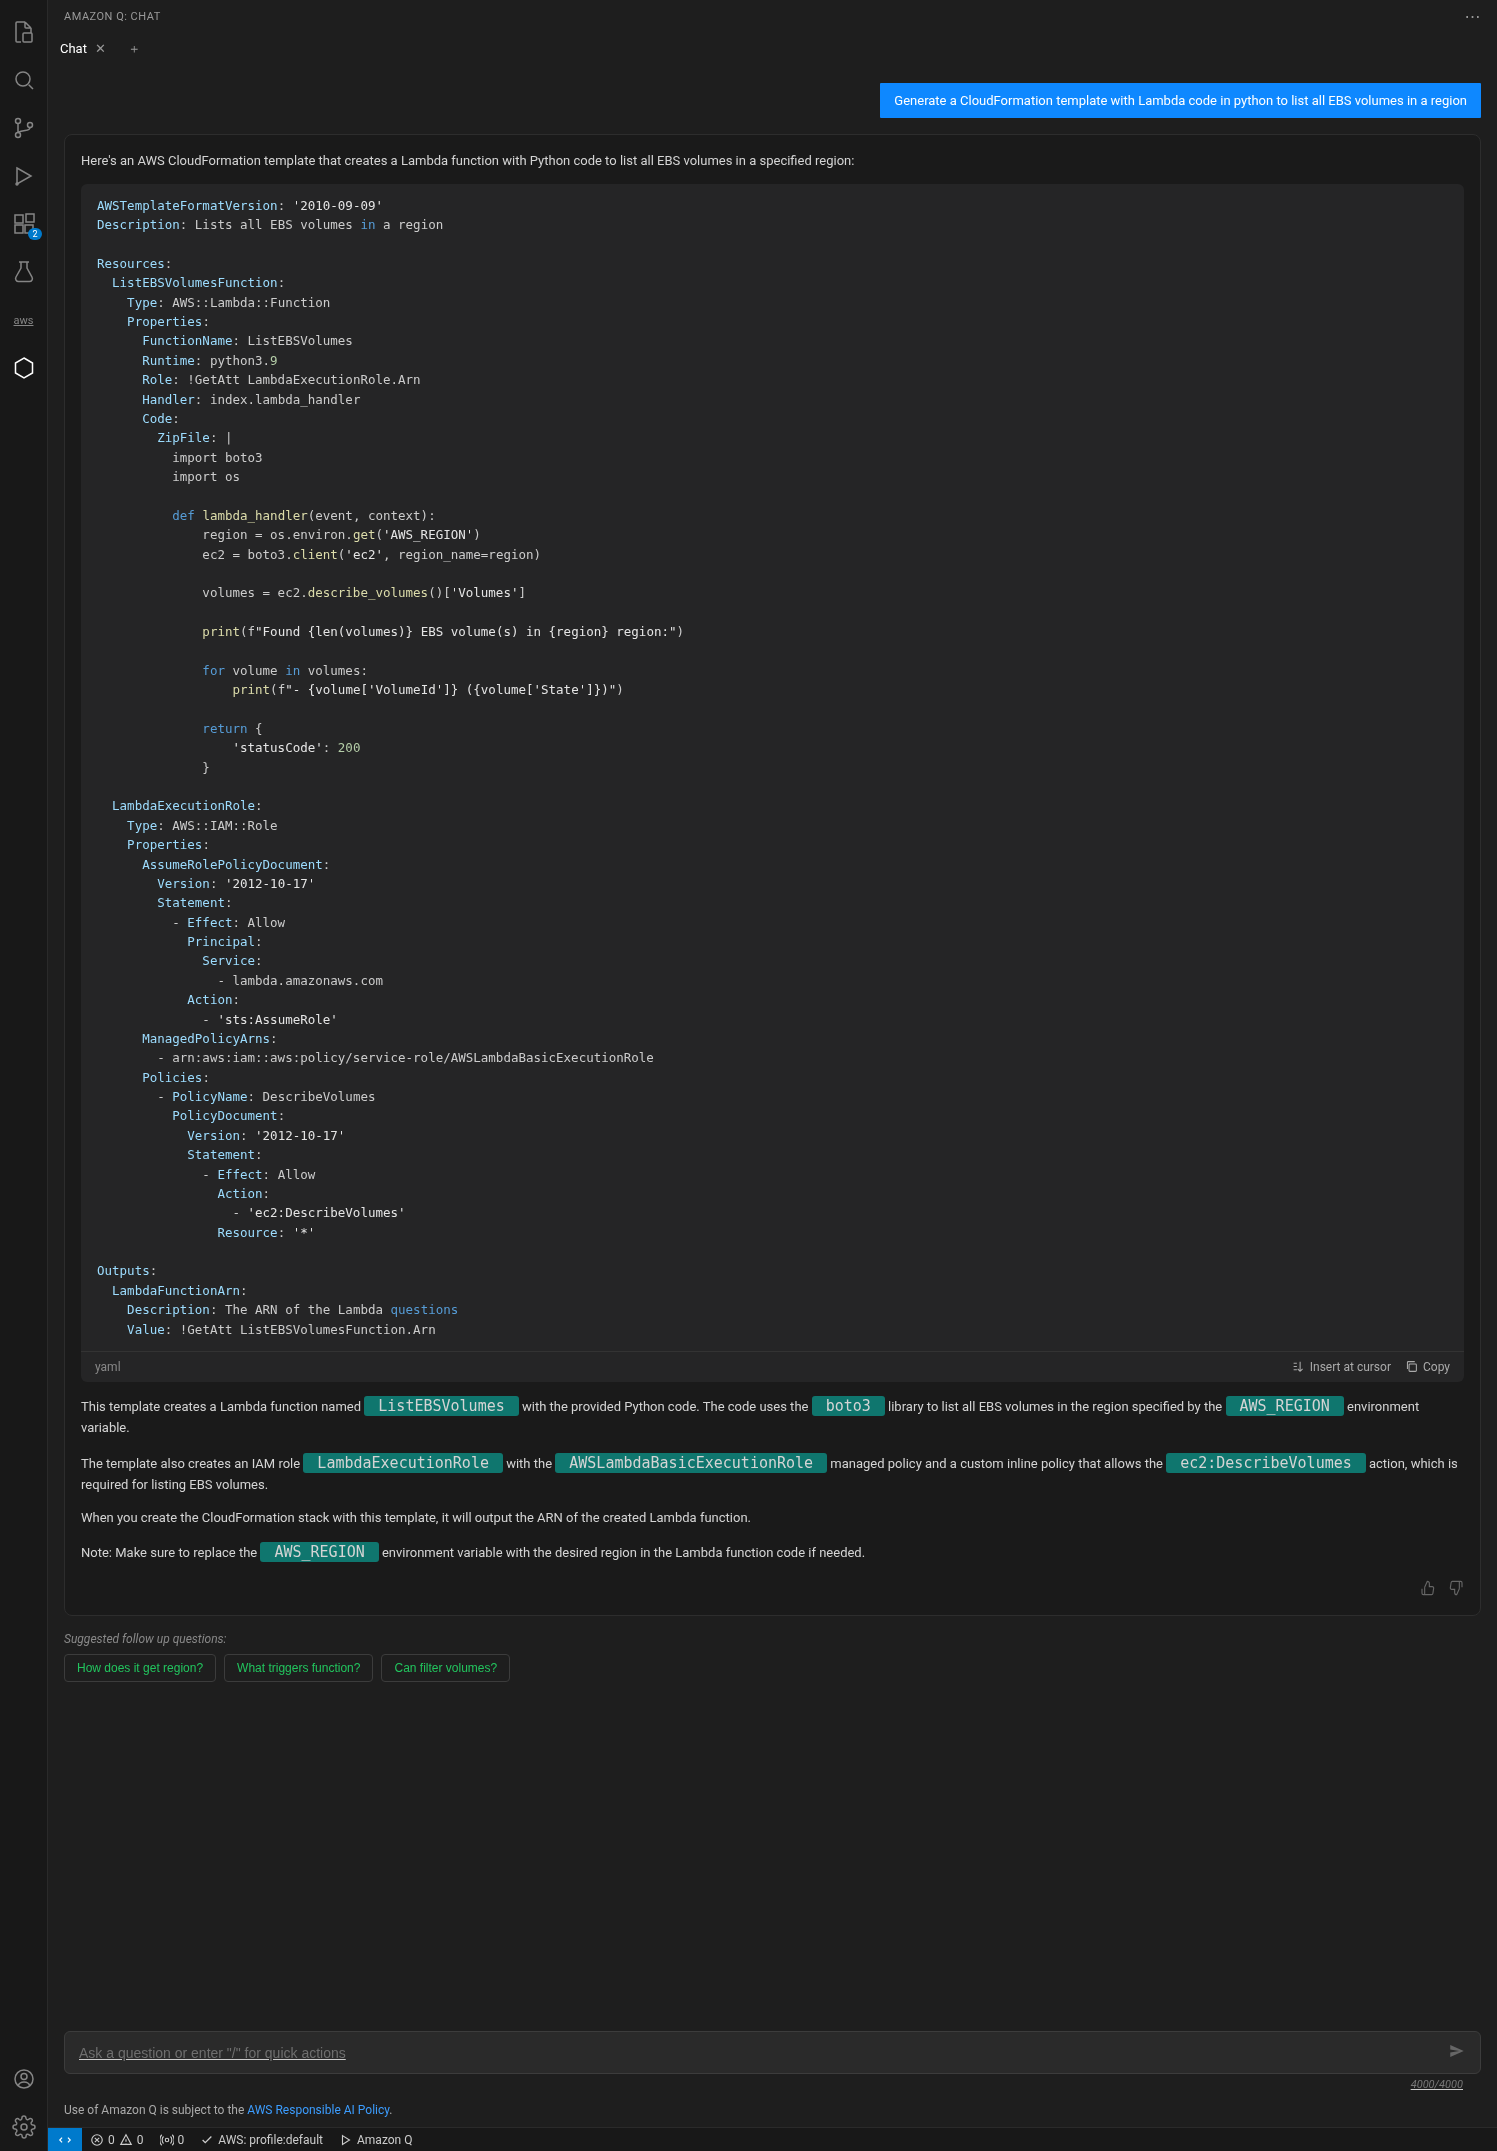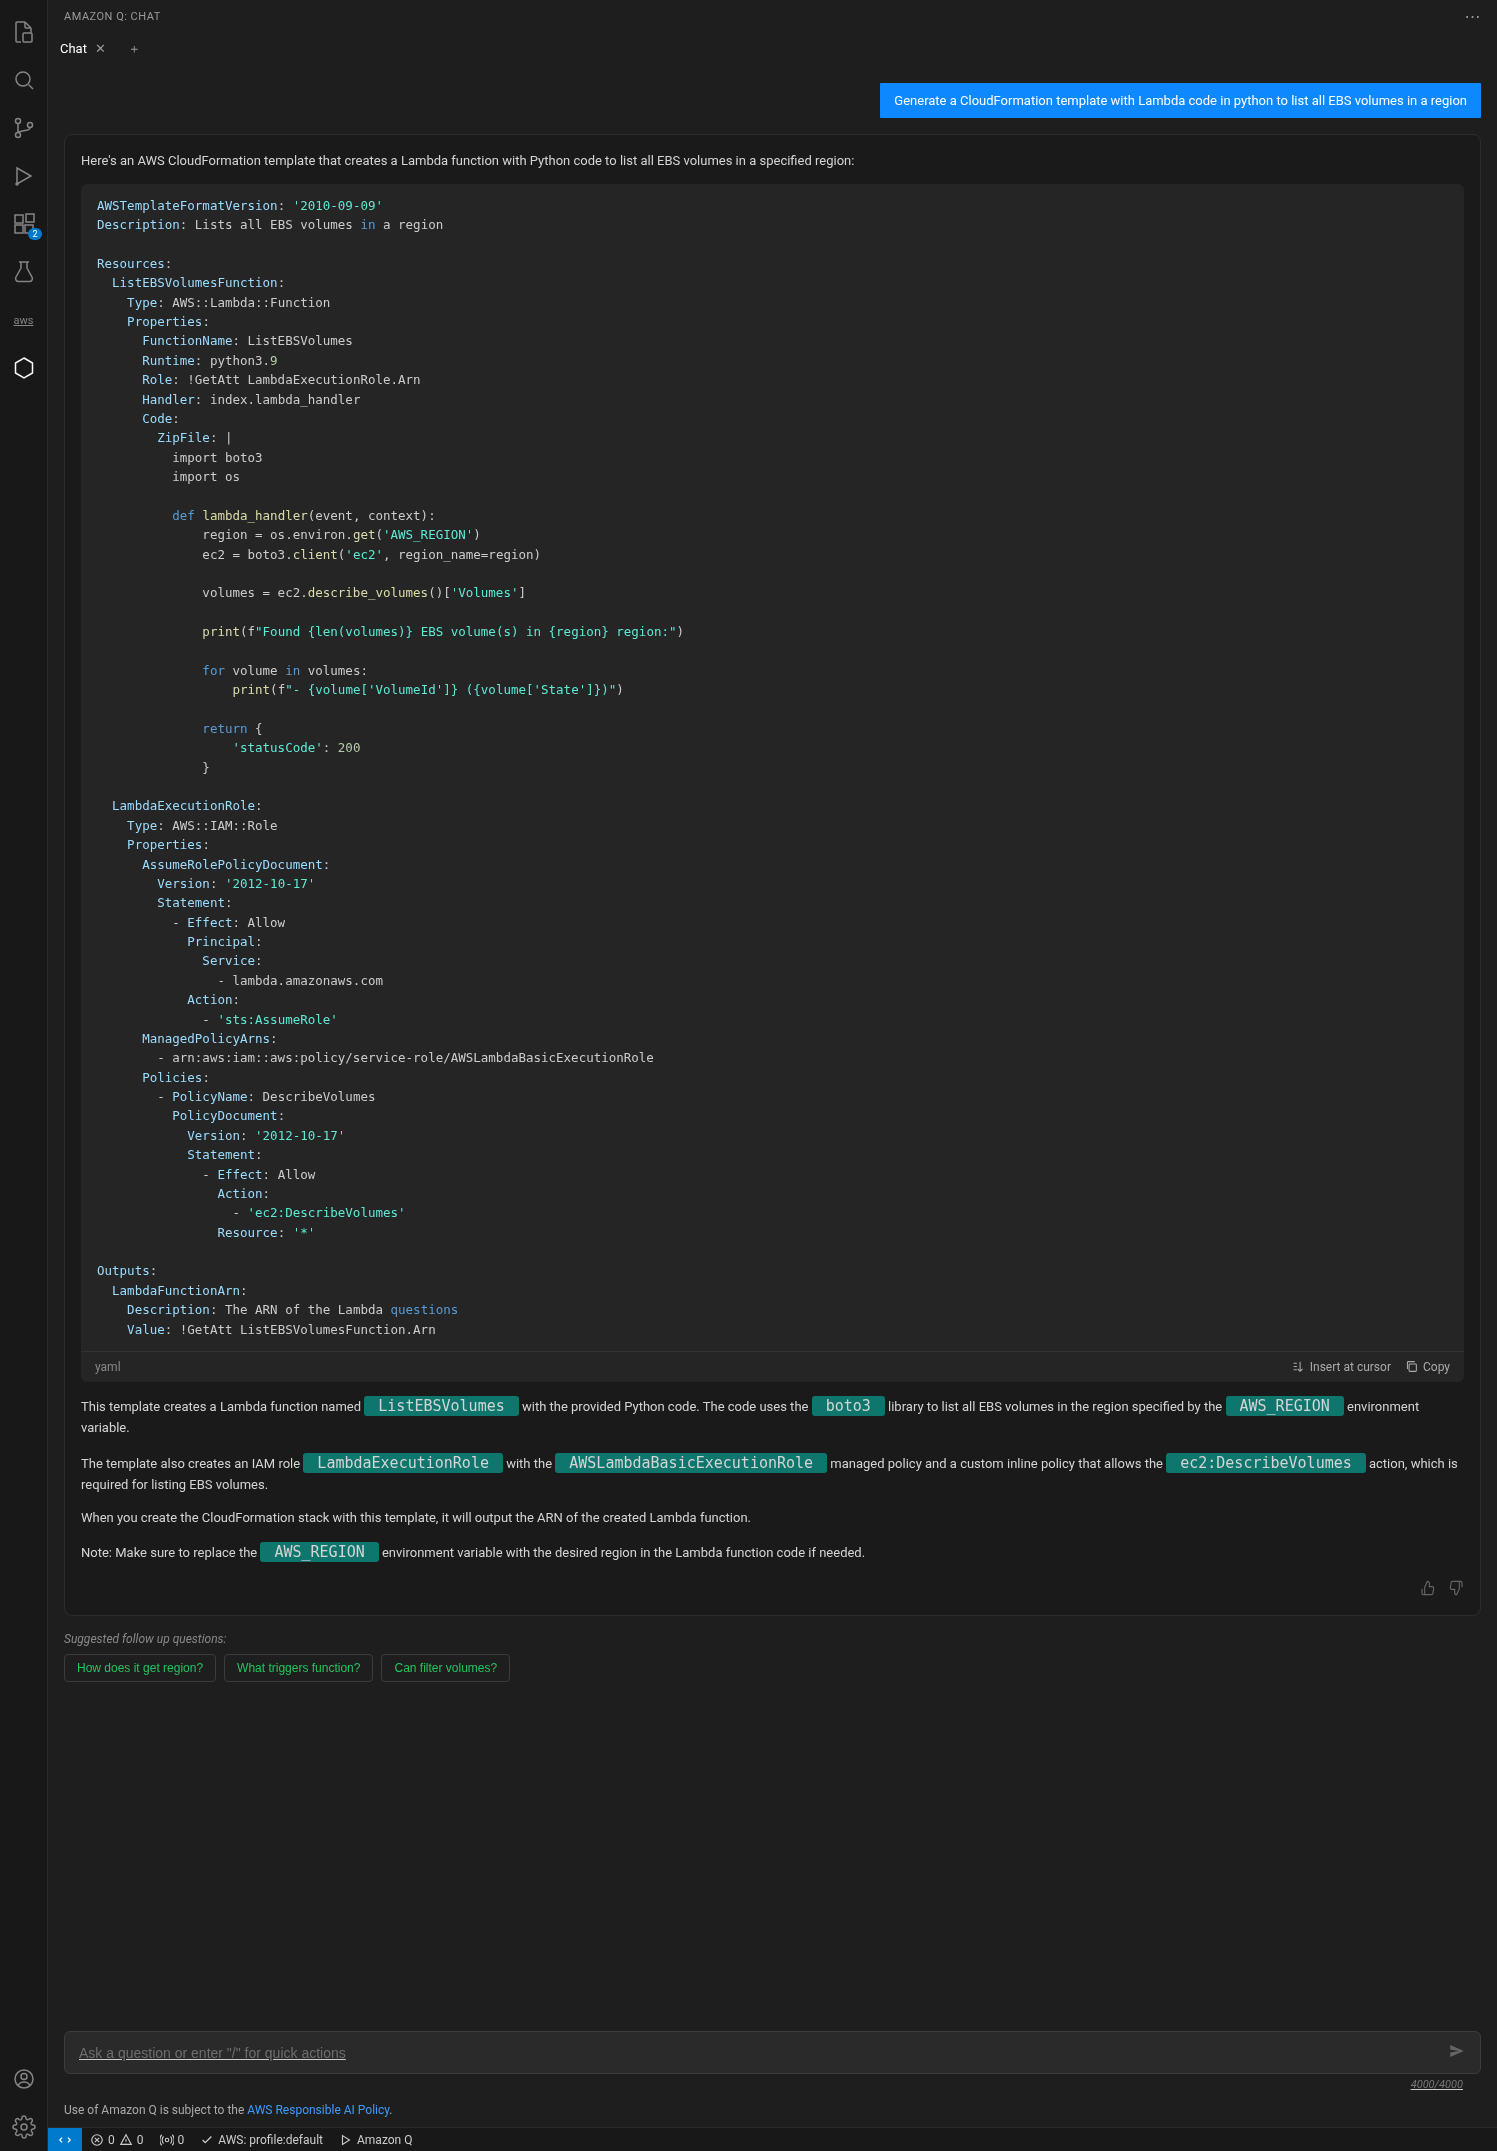--- a/index.html
+++ b/index.html
@@ -260,21 +260,21 @@
   display: flex;
   align-items: center;
   gap: 4px;
   padding: 0 8px;
   height: 100%;
   cursor: pointer;
 }
 .status-item svg { width: 14px; height: 14px; }
 
 .syn-key { color: #9cdcfe; }
-.syn-str { color: #5eead4; }
+.syn-str { color: #e5e5e5; }
 .syn-kw { color: #569cd6; }
 .syn-num { color: #b5cea8; }
 .syn-fn { color: #dcdcaa; }
 </style>
 </head>
 <body>
 
 <div class="activity-bar">
   <div class="ab-icon">
     <svg viewBox="0 0 24 24" fill="none" stroke="currentColor" stroke-width="1.5">

